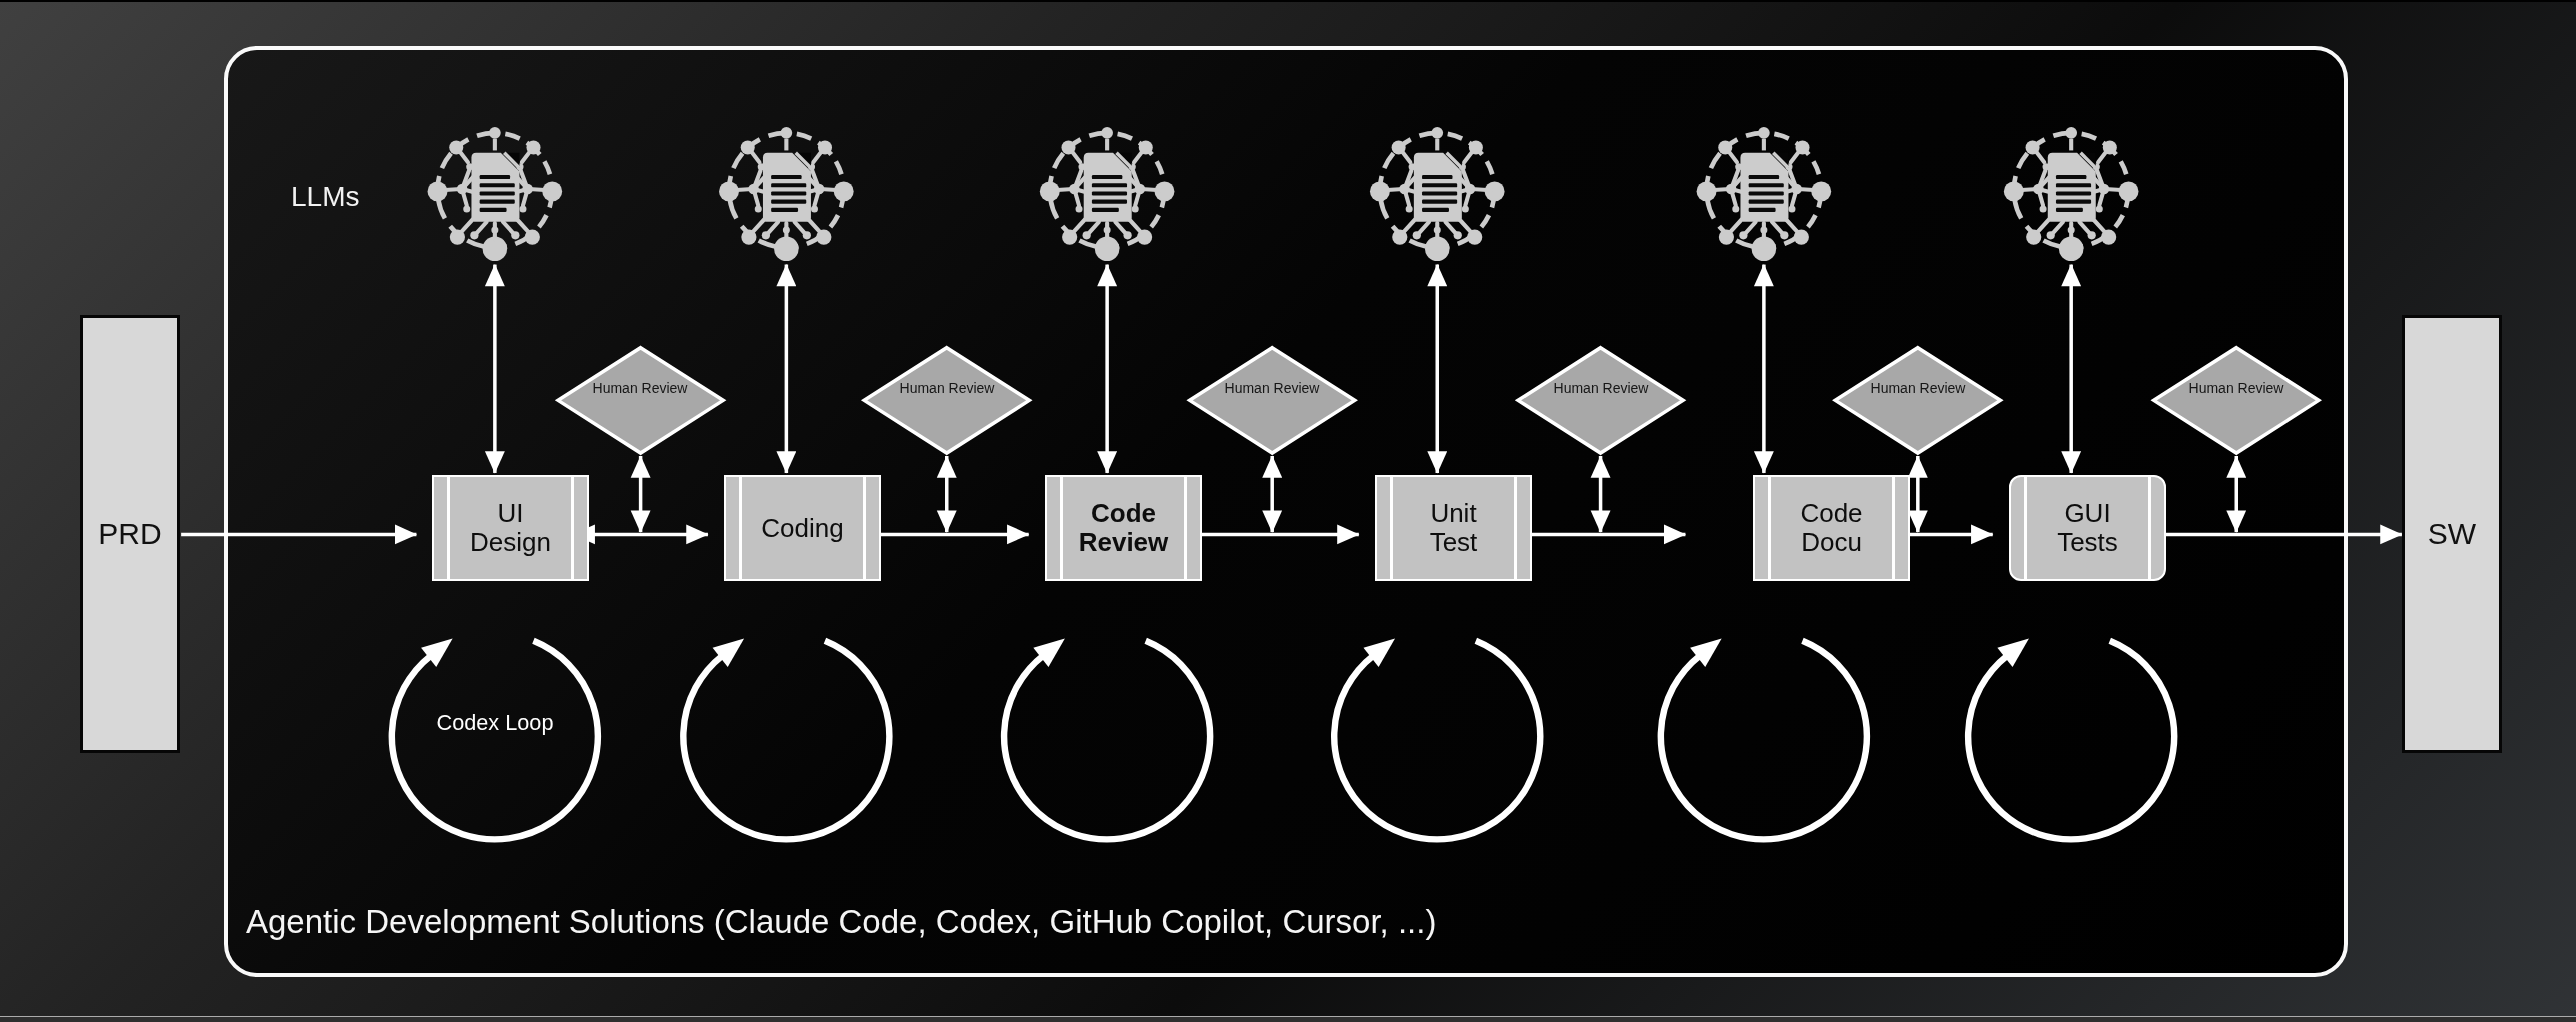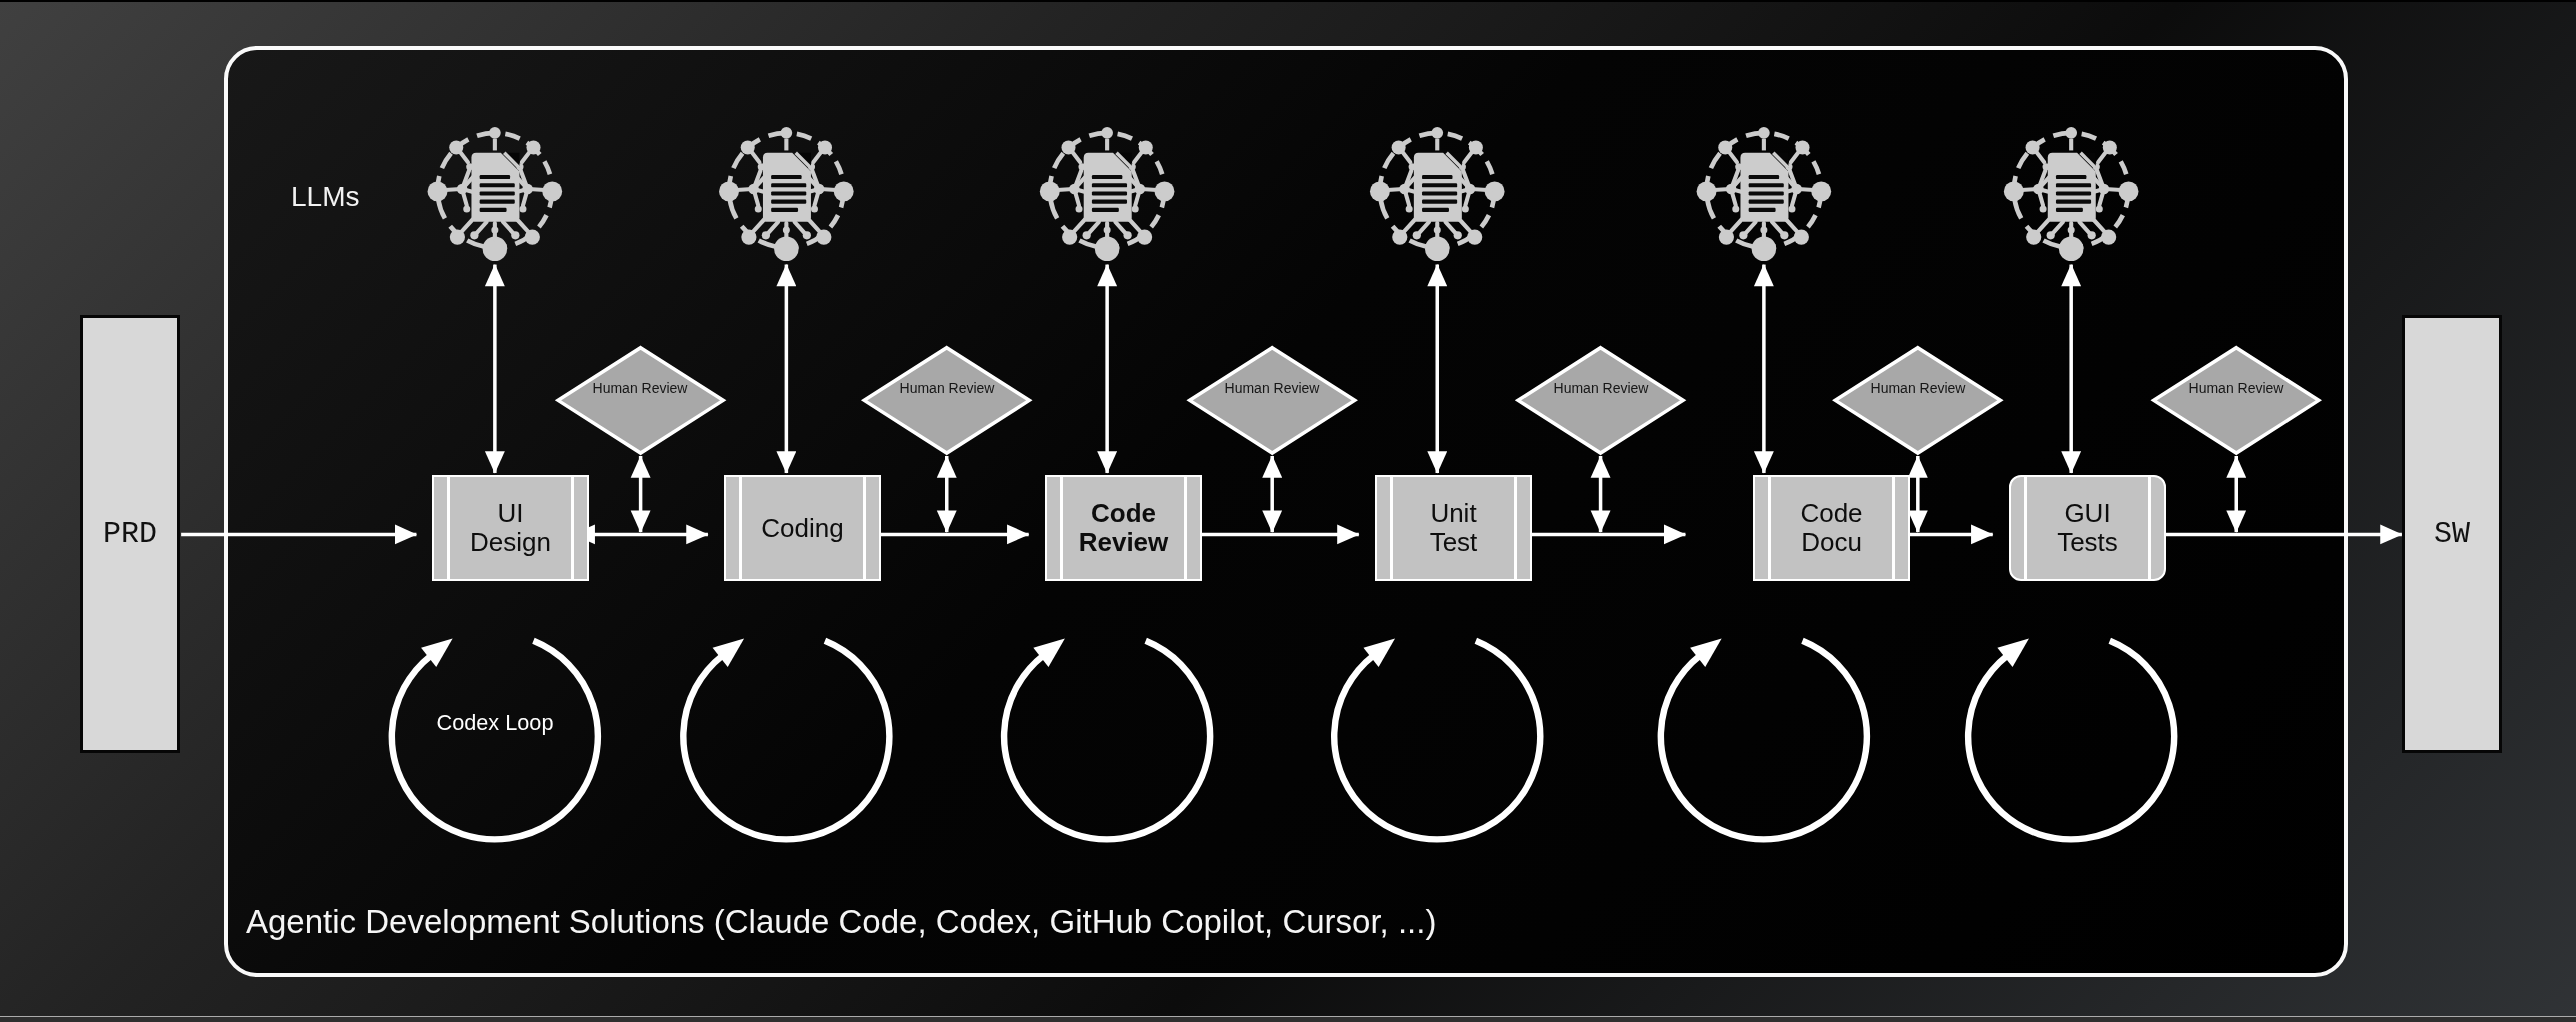--- a/index.html
+++ b/index.html
@@ -20,21 +20,21 @@
     background:linear-gradient(135deg,#181818 0%,#040404 45%,#000 100%);
     z-index:1;
   }
   #diagram{position:absolute;left:0;top:0;z-index:2;pointer-events:none;}
   #llms-label{
     position:absolute;left:291px;top:181px;font-size:28px;color:#f2f2f2;z-index:3;
   }
   .endpoint-box{
     position:absolute;top:315px;width:100px;height:438px;box-sizing:border-box;
     border:3.5px solid #060606;background:#d8d8d8;display:flex;align-items:center;justify-content:center;
-    font-size:30px;color:#111;z-index:3;font-family:Liberation Mono, monospace;
+    font-size:30px;color:#111;z-index:3;
   }
   #prd-box{left:80px;}
   #sw-box{left:2402px;}
   .stage-box{
     position:absolute;top:475px;width:157px;height:106px;box-sizing:border-box;
     border:2.9px solid #fff;background:#c2c2c2;z-index:3;margin-left:16px;
   }
   .subprocess-bar{position:absolute;top:0;bottom:0;width:2.9px;background:#fff;}
   .bar-l{left:13px;}
   .bar-r{right:13px;}

